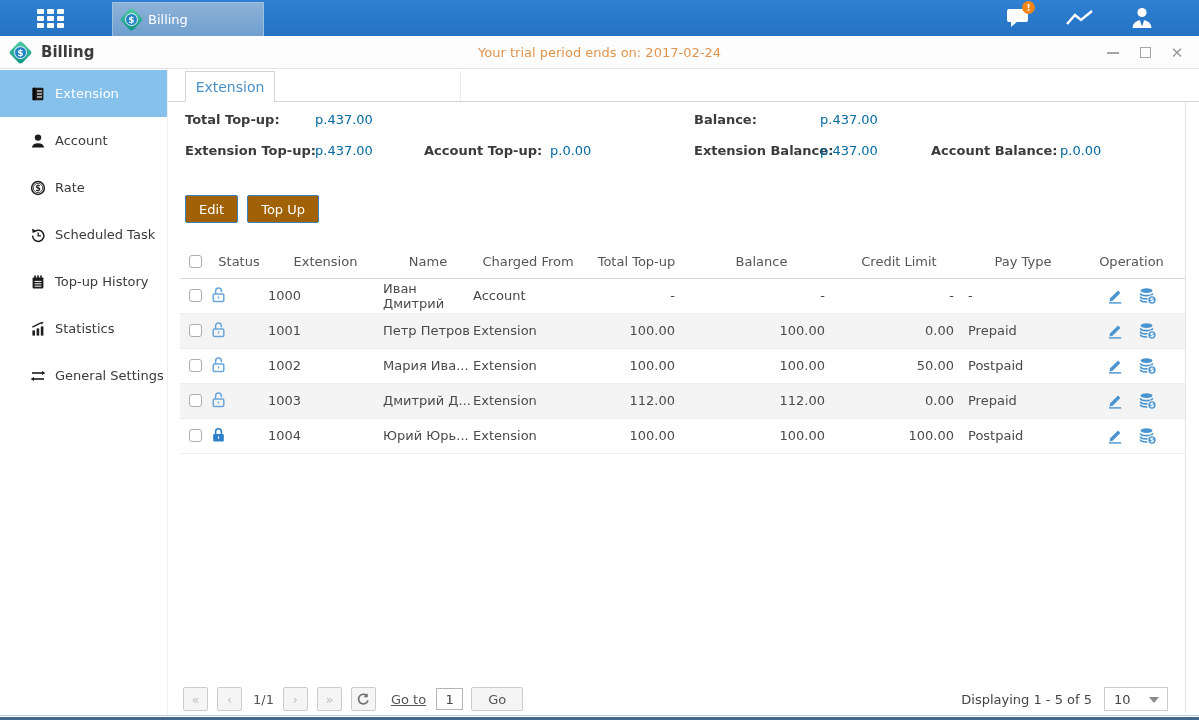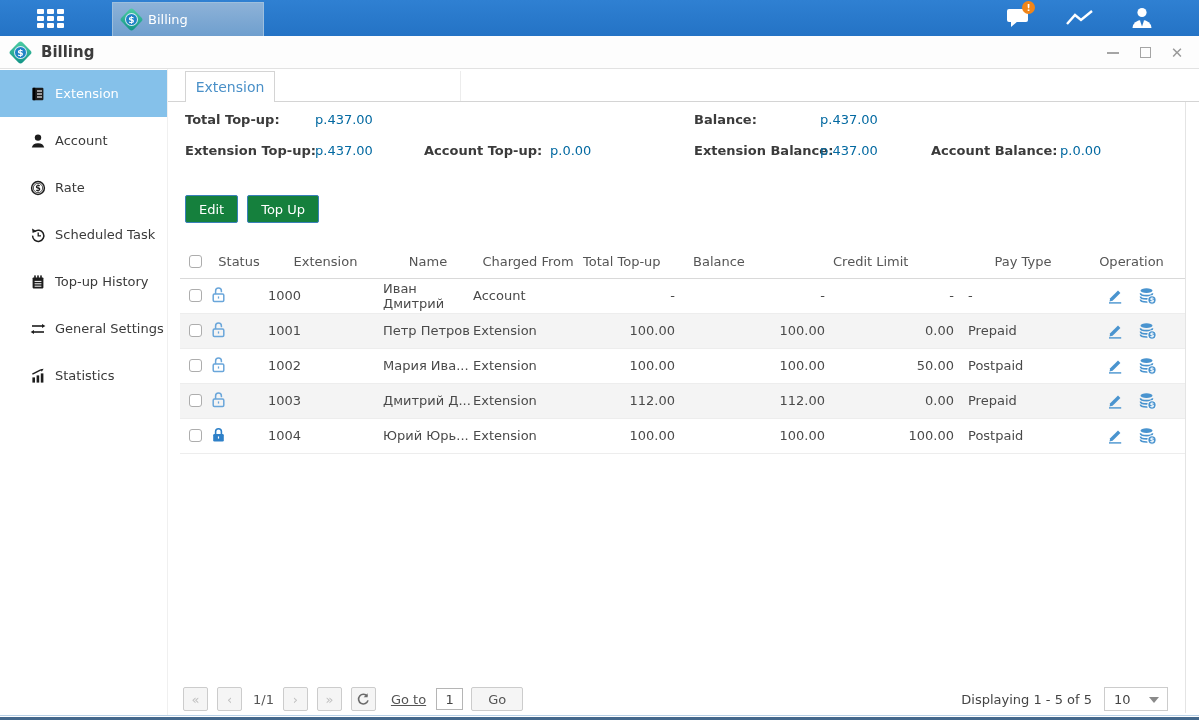--- a/index.html
+++ b/index.html
@@ -60,30 +60,30 @@
     display:flex; align-items:center; justify-content:center; cursor:pointer; }
 
   
   .summary { position:absolute; left:0; top:33px; right:0; height:90px; font-size:13px;text-decoration:underline; }
   .sum { position:absolute; height:22px; display:flex; align-items:center; }
   .sum.lbl { font-weight:bold; color:#3b3b3b; }
   .sum.val { color:#0369a1; }
 
   
   .actions { position:absolute; top:126px; left:17px; display:flex; gap:9px; }
-  .btn-blue { height:28px; padding:8px 13px; background:#15803d; border:1px solid #3a80ba; border-radius:2px;
+  .btn-blue { height:28px; padding:8px 13px; background:#a16207; border:1px solid #3a80ba; border-radius:2px;
     color:#fff; font-size:13px; display:flex; align-items:center; cursor:pointer; }
 
   
   .grid { position:absolute; left:12px; top:176px; width:1005px; border-collapse:collapse; table-layout:fixed; font-size:13px; }
   .grid th { height:33px; font-weight:normal; color:#555; border-bottom:1px solid #d9d9d9; background:#fff; }
   .grid td { height:35px; color:#4a4a4a; border-bottom:1px solid #ededed; }
   .grid tr.alt td { background:#f4f4f4; }
   .c-center { }
-  th.c-num { text-align:left; padding-right:3px; }
+  th.c-num { text-align:center; padding-right:3px; }
   td.n-topup { text-align:right; padding-right:18px; }
   td.n-bal { text-align:right; padding-right:8px; }
   td.n-cred { text-align:right; padding-right:14px; }
   .checkbox { width:13px; height:13px; border:1px solid #adadad; border-radius:3px; background:#fff; margin:0 auto; cursor:pointer; }
   .ops { display:flex; align-items:center; justify-content:center; gap:15px; }
   .op-btn { cursor:pointer; display:flex; }
 
   
   .pagebar { position:absolute; left:15px; right:14px; top:617px; height:26px; display:flex; align-items:center; font-size:13px; color:#666; }
   .pg-btn { width:25px; height:24px; background:#f5f5f5; border:1px solid #ccc; border-radius:2px;
@@ -147,20 +147,21 @@
         </svg>
       </div>
     </div>
   </div>
 
   <div class="titlebar">
     <span class="diamond sm">
         <span class="coin">$</span>
       </span>
     <span class="win-title">Billing</span>
+    <div class="trial">Your trial period ends on: 2017-02-24</div>
     <div class="win-controls">
       <span class="wc wc-min">
           <i></i>
         </span>
       <span class="wc wc-max">
           <i></i>
         </span>
       <span class="wc wc-close">✕</span>
     </div>
   </div>
@@ -208,36 +209,36 @@
           <rect x="7.2" y="1.4" width="1.6" height="3" fill="#1d1d1d"></rect>
           <rect x="10.2" y="1.4" width="1.6" height="3" fill="#1d1d1d"></rect>
           <line x1="4.6" y1="7.4" x2="11.4" y2="7.4" stroke="#fff" stroke-width="1"></line>
           <line x1="4.6" y1="9.8" x2="11.4" y2="9.8" stroke="#fff" stroke-width="1"></line>
           <line x1="4.6" y1="12.2" x2="11.4" y2="12.2" stroke="#fff" stroke-width="1"></line>
         </svg>
         <span>Top-up History</span>
       </div>
       <div class="side-item">
         <svg width="16" height="16" viewBox="0 0 16 16">
-          <line x1="2" y1="5" x2="13.4" y2="5" stroke="#1d1d1d" stroke-width="1.6"></line>
-          <path d="M15.4 5 l-3.4 -2 v4 z" fill="#1d1d1d"></path>
-          <line x1="2.6" y1="11" x2="14" y2="11" stroke="#1d1d1d" stroke-width="1.6"></line>
-          <path d="M0.6 11 l3.4 -2 v4 z" fill="#1d1d1d"></path>
-        </svg>
-        <span>General Settings</span>
-      </div>
-      <div class="side-item">
-        <svg width="16" height="16" viewBox="0 0 16 16">
           <rect x="2.4" y="9.4" width="2.6" height="5.2" fill="#1d1d1d"></rect>
           <rect x="6.6" y="7.4" width="2.6" height="7.2" fill="#1d1d1d"></rect>
           <rect x="10.8" y="5.4" width="2.6" height="9.2" fill="#1d1d1d"></rect>
           <path d="M2.4 6.2 L10.8 1.8" stroke="#1d1d1d" stroke-width="1.4" fill="none"></path>
           <path d="M13.6 0.8 l-3.2 0.4 1.4 2.6 z" fill="#1d1d1d"></path>
         </svg>
         <span>Statistics</span>
+      </div>
+      <div class="side-item">
+        <svg width="16" height="16" viewBox="0 0 16 16">
+          <line x1="2" y1="5" x2="13.4" y2="5" stroke="#1d1d1d" stroke-width="1.6"></line>
+          <path d="M15.4 5 l-3.4 -2 v4 z" fill="#1d1d1d"></path>
+          <line x1="2.6" y1="11" x2="14" y2="11" stroke="#1d1d1d" stroke-width="1.6"></line>
+          <path d="M0.6 11 l3.4 -2 v4 z" fill="#1d1d1d"></path>
+        </svg>
+        <span>General Settings</span>
       </div>
     </aside>
 
     <main class="main">
       <div class="panel-right"></div>
 
       <div class="tabstrip">
         <div class="tabsep"></div>
         <div class="tab">Extension</div>
       </div>

